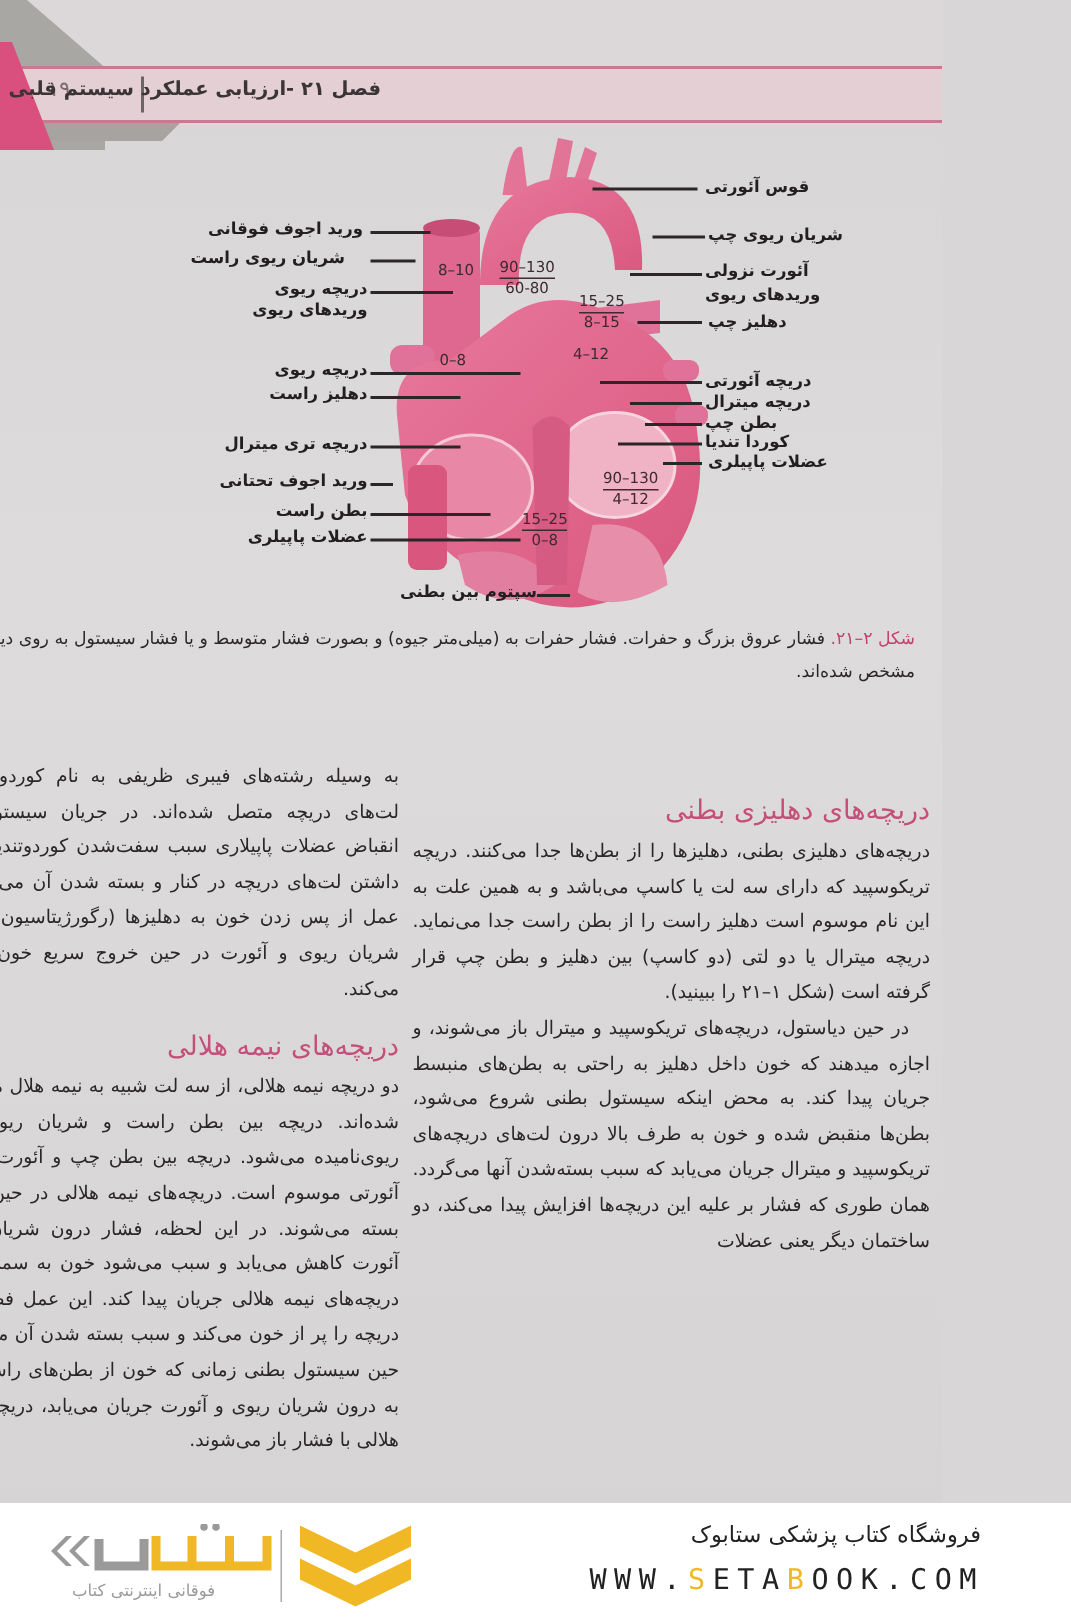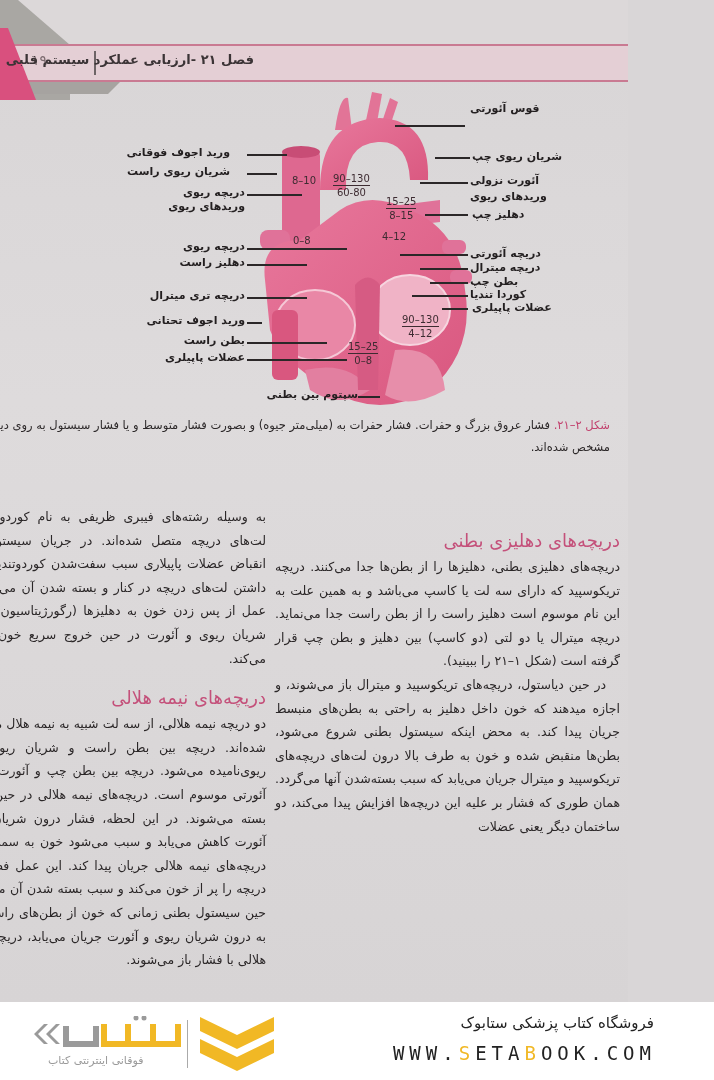--- a/index.html
+++ b/index.html
@@ -143,40 +143,40 @@
     <div class="pressure" style="left:252px;top:223px;">
       <span>90–130</span>
       <span class="den">4–12</span>
     </div>
     <div class="pressure" style="left:198px;top:250px;">
       <span>15–25</span>
       <span class="den">0–8</span>
     </div>
 
     <div class="leader" style="left:245px;top:35px;width:70px;"></div>
-    <div class="label" style="left:320px;top:12px;">قوس آئورتی</div>
+    <div class="label" style="left:320px;top:28px;">قوس آئورتی</div>
     <div class="leader" style="left:285px;top:67px;width:35px;"></div>
     <div class="label" style="left:322px;top:60px;">شریان ریوی چپ</div>
     <div class="leader" style="left:270px;top:92px;width:48px;"></div>
     <div class="label" style="left:320px;top:84px;">آئورت نزولی</div>
     <div class="label" style="left:320px;top:100px;">وریدهای ریوی</div>
     <div class="leader" style="left:275px;top:124px;width:43px;"></div>
     <div class="label" style="left:322px;top:118px;">دهلیز چپ</div>
     <div class="leader" style="left:250px;top:164px;width:68px;"></div>
     <div class="label" style="left:320px;top:157px;">دریچه آئورتی</div>
     <div class="leader" style="left:270px;top:178px;width:48px;"></div>
     <div class="label" style="left:320px;top:171px;">دریچه میترال</div>
     <div class="leader" style="left:280px;top:192px;width:38px;"></div>
     <div class="label" style="left:320px;top:185px;">بطن چپ</div>
     <div class="leader" style="left:262px;top:205px;width:56px;"></div>
     <div class="label" style="left:320px;top:198px;">کوردا تندیا</div>
     <div class="leader" style="left:292px;top:218px;width:26px;"></div>
     <div class="label" style="left:322px;top:211px;">عضلات پاپیلری</div>
 
-    <div class="label" style="right:360px;top:56px;margin-left:24px;">ورید اجوف فوقانی</div>
+    <div class="label" style="right:348px;top:56px;margin-left:24px;">ورید اجوف فوقانی</div>
     <div class="leader" style="left:97px;top:64px;width:40px;"></div>
     <div class="label" style="right:360px;top:75px;text-align:right;">شریان ریوی راست</div>
     <div class="leader" style="left:97px;top:83px;width:30px;"></div>
     <div class="label" style="right:345px;top:96px;">دریچه ریوی</div>
     <div class="leader" style="left:97px;top:104px;width:55px;"></div>
     <div class="label" style="right:345px;top:110px;">وریدهای ریوی</div>
     <div class="label" style="right:345px;top:150px;">دریچه ریوی</div>
     <div class="leader" style="left:97px;top:158px;width:100px;"></div>
     <div class="label" style="right:345px;top:166px;">دهلیز راست</div>
     <div class="leader" style="left:97px;top:174px;width:60px;"></div>

